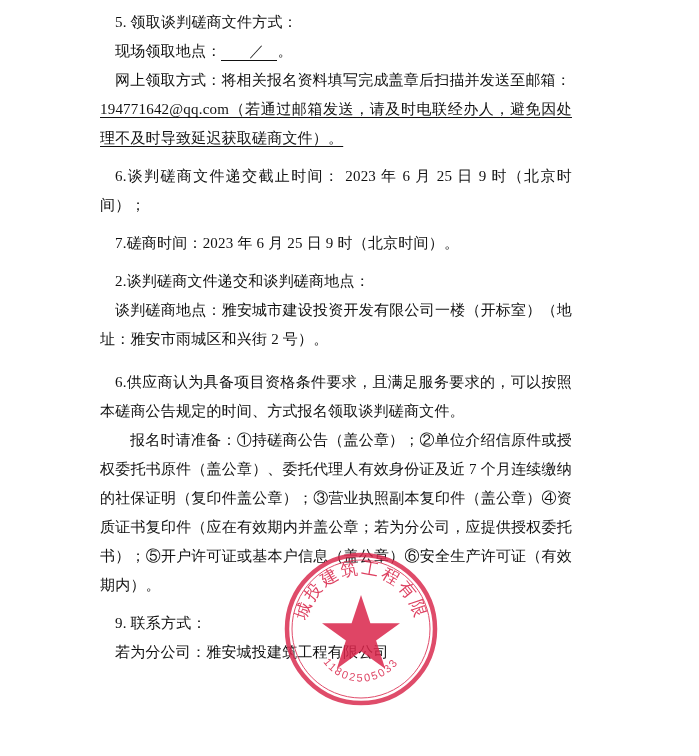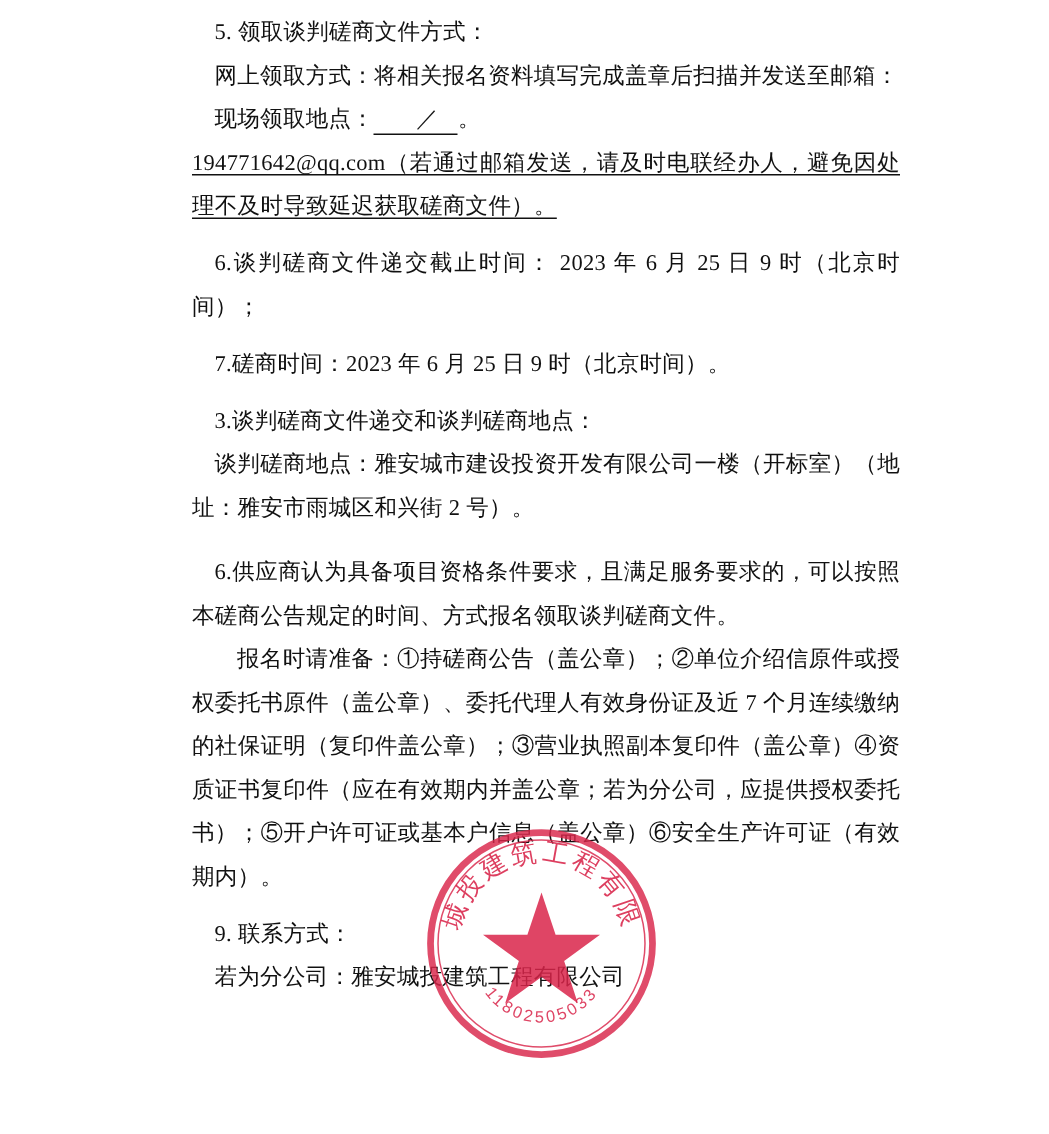--- a/index.html
+++ b/index.html
@@ -17,21 +17,21 @@
   }
   .page {
     position: relative;
     width: 699px;
     height: 756px;
     padding: 0;
     box-sizing: border-box;
   }
   .content {
     position: absolute;
-    left: 128px;
+    left: 100px;
     top: 8px;
     width: 472px;
   }
   p {
     margin: 0 0 0 0;
     font-size: 15px;
     line-height: 29px;
     text-align: justify;
     text-justify: inter-ideograph;
     letter-spacing: 0.2px;
@@ -64,37 +64,37 @@
   .spacer-md { height: 14px; }
 </style>
 </head>
 <body>
 
 <div class="page">
 
   <div class="content">
 
     <p class="indent1">5.  领取谈判磋商文件方式：</p>
-    <p class="indent1">网上领取方式：将相关报名资料填写完成盖章后扫描并发送至邮箱：</p>
     <p class="indent1">
       <span>现场领取地点：</span><span class="blankline">／</span><span>。</span>
     </p>
+    <p class="indent1">网上领取方式：将相关报名资料填写完成盖章后扫描并发送至邮箱：</p>
     <p class="noindent u">194771642@qq.com（若通过邮箱发送，请及时电联经办人，避免因处理不及时导致延迟获取磋商文件）。</p>
 
     <div class="spacer-sm"></div>
 
     <p class="indent1">6.谈判磋商文件递交截止时间：  2023 年  6 月 25 日 9 时（北京时间）；</p>
 
     <div class="spacer-sm"></div>
 
     <p class="indent1">7.磋商时间：2023 年 6 月 25 日 9 时（北京时间）。</p>
 
     <div class="spacer-sm"></div>
 
-    <p class="indent1">3.谈判磋商文件递交和谈判磋商地点：</p>
+    <p class="indent1">2.谈判磋商文件递交和谈判磋商地点：</p>
     <p class="indent1">谈判磋商地点：雅安城市建设投资开发有限公司一楼（开标室）（地址：雅安市雨城区和兴街 2 号）。</p>
 
     <div class="spacer-md"></div>
 
     <p class="indent1">6.供应商认为具备项目资格条件要求，且满足服务要求的，可以按照本磋商公告规定的时间、方式报名领取谈判磋商文件。</p>
     <p class="indent2">报名时请准备：①持磋商公告（盖公章）；②单位介绍信原件或授权委托书原件（盖公章）、委托代理人有效身份证及近 7 个月连续缴纳的社保证明（复印件盖公章）；③营业执照副本复印件（盖公章）④资质证书复印件（应在有效期内并盖公章；若为分公司，应提供授权委托书）；⑤开户许可证或基本户信息（盖公章）⑥安全生产许可证（有效期内）。</p>
 
     <div class="spacer-sm"></div>
 
     <p class="indent1">9. 联系方式：</p>

